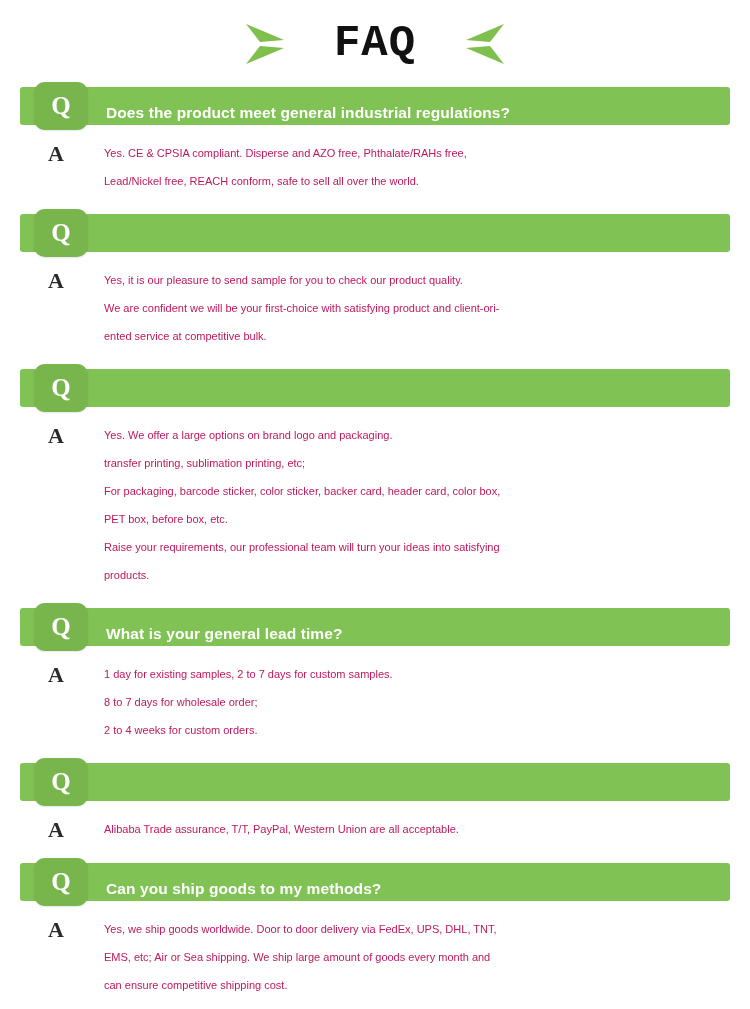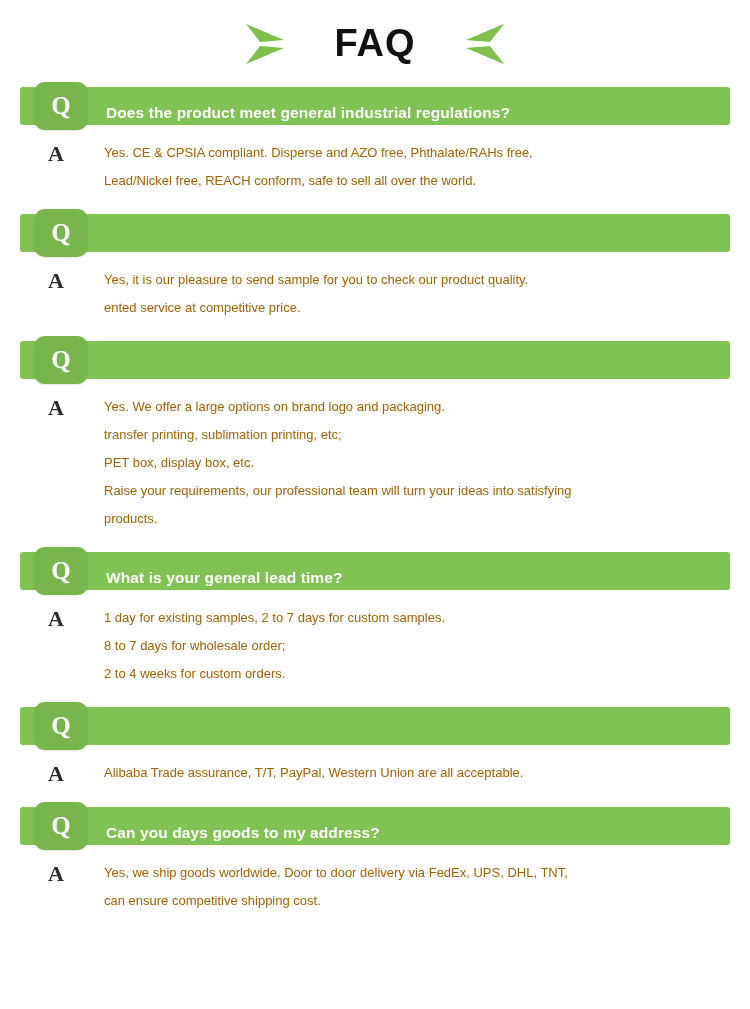--- a/index.html
+++ b/index.html
@@ -24,22 +24,22 @@
     gap: 46px;
     padding-top: 6px;
     box-sizing: border-box;
   }
   .deco {
     width: 46px;
     height: 52px;
     display: block;
   }
   .faq-title {
-    font-family: Liberation Sans, sans-serif;
-    font-size: 38px;
+    font-family: Liberation Mono, monospace;
+    font-size: 44px;
     font-weight: bold;
     color: #111111;
     letter-spacing: 1px;
     line-height: 1;
     padding-bottom: 2px;
   }
 
   
   .qa-list {
     padding: 0;
@@ -113,22 +113,22 @@
     box-sizing: border-box;
     font-family: "Liberation Serif", serif;
     font-size: 22px;
     font-weight: bold;
     color: #2b2b2b;
     line-height: 28px;
     padding-top: 1px;
   }
   .a-body {
     flex: 1 1 auto;
-    font-size: 13px;
-    color: #a16207;
+    font-size: 11px;
+    color: #be185d;
     line-height: 28px;
   }
   .a-line {
     display: block;
     white-space: pre-wrap;
   }
 </style>
 </head>
 <body>
 
@@ -171,38 +171,40 @@
     <div class="q-row">
       <div class="q-bar"></div>
       <div class="q-badge">
         <span class="q-badge-letter">Q</span>
       </div>
     </div>
     <div class="a-row">
       <div class="a-letter">A</div>
       <div class="a-body">
         <span class="a-line">Yes, it is our pleasure to send sample for you to check our product quality.</span>
-        <span class="a-line">ented service at competitive price.</span>
+        <span class="a-line">We are confident we will be your first-choice with satisfying product and client-ori-</span>
+        <span class="a-line">ented service at competitive bulk.</span>
       </div>
     </div>
   </div>
 
   <div class="qa-block">
     <div class="q-row">
       <div class="q-bar"></div>
       <div class="q-badge">
         <span class="q-badge-letter">Q</span>
       </div>
     </div>
     <div class="a-row">
       <div class="a-letter">A</div>
       <div class="a-body">
         <span class="a-line">Yes. We offer a large options on brand logo and packaging.</span>
         <span class="a-line">transfer printing, sublimation printing, etc;</span>
-        <span class="a-line">PET box, display box, etc.</span>
+        <span class="a-line">For packaging, barcode sticker, color sticker, backer card, header card, color box,</span>
+        <span class="a-line">PET box, before box, etc.</span>
         <span class="a-line">Raise your requirements, our professional team will turn your ideas into satisfying</span>
         <span class="a-line">products.</span>
       </div>
     </div>
   </div>
 
   <div class="qa-block">
     <div class="q-row">
       <div class="q-bar"></div>
       <div class="q-badge">
@@ -234,24 +236,25 @@
       </div>
     </div>
   </div>
 
   <div class="qa-block">
     <div class="q-row">
       <div class="q-bar"></div>
       <div class="q-badge">
         <span class="q-badge-letter">Q</span>
       </div>
-      <div class="q-text">Can you days goods to my address?</div>
+      <div class="q-text">Can you ship goods to my methods?</div>
     </div>
     <div class="a-row">
       <div class="a-letter">A</div>
       <div class="a-body">
         <span class="a-line">Yes, we ship goods worldwide. Door to door delivery via FedEx, UPS, DHL, TNT,</span>
+        <span class="a-line">EMS, etc; Air or Sea shipping. We ship large amount of goods every month and</span>
         <span class="a-line">can ensure competitive shipping cost.</span>
       </div>
     </div>
   </div>
 
 </div>
 
 </body></html>

